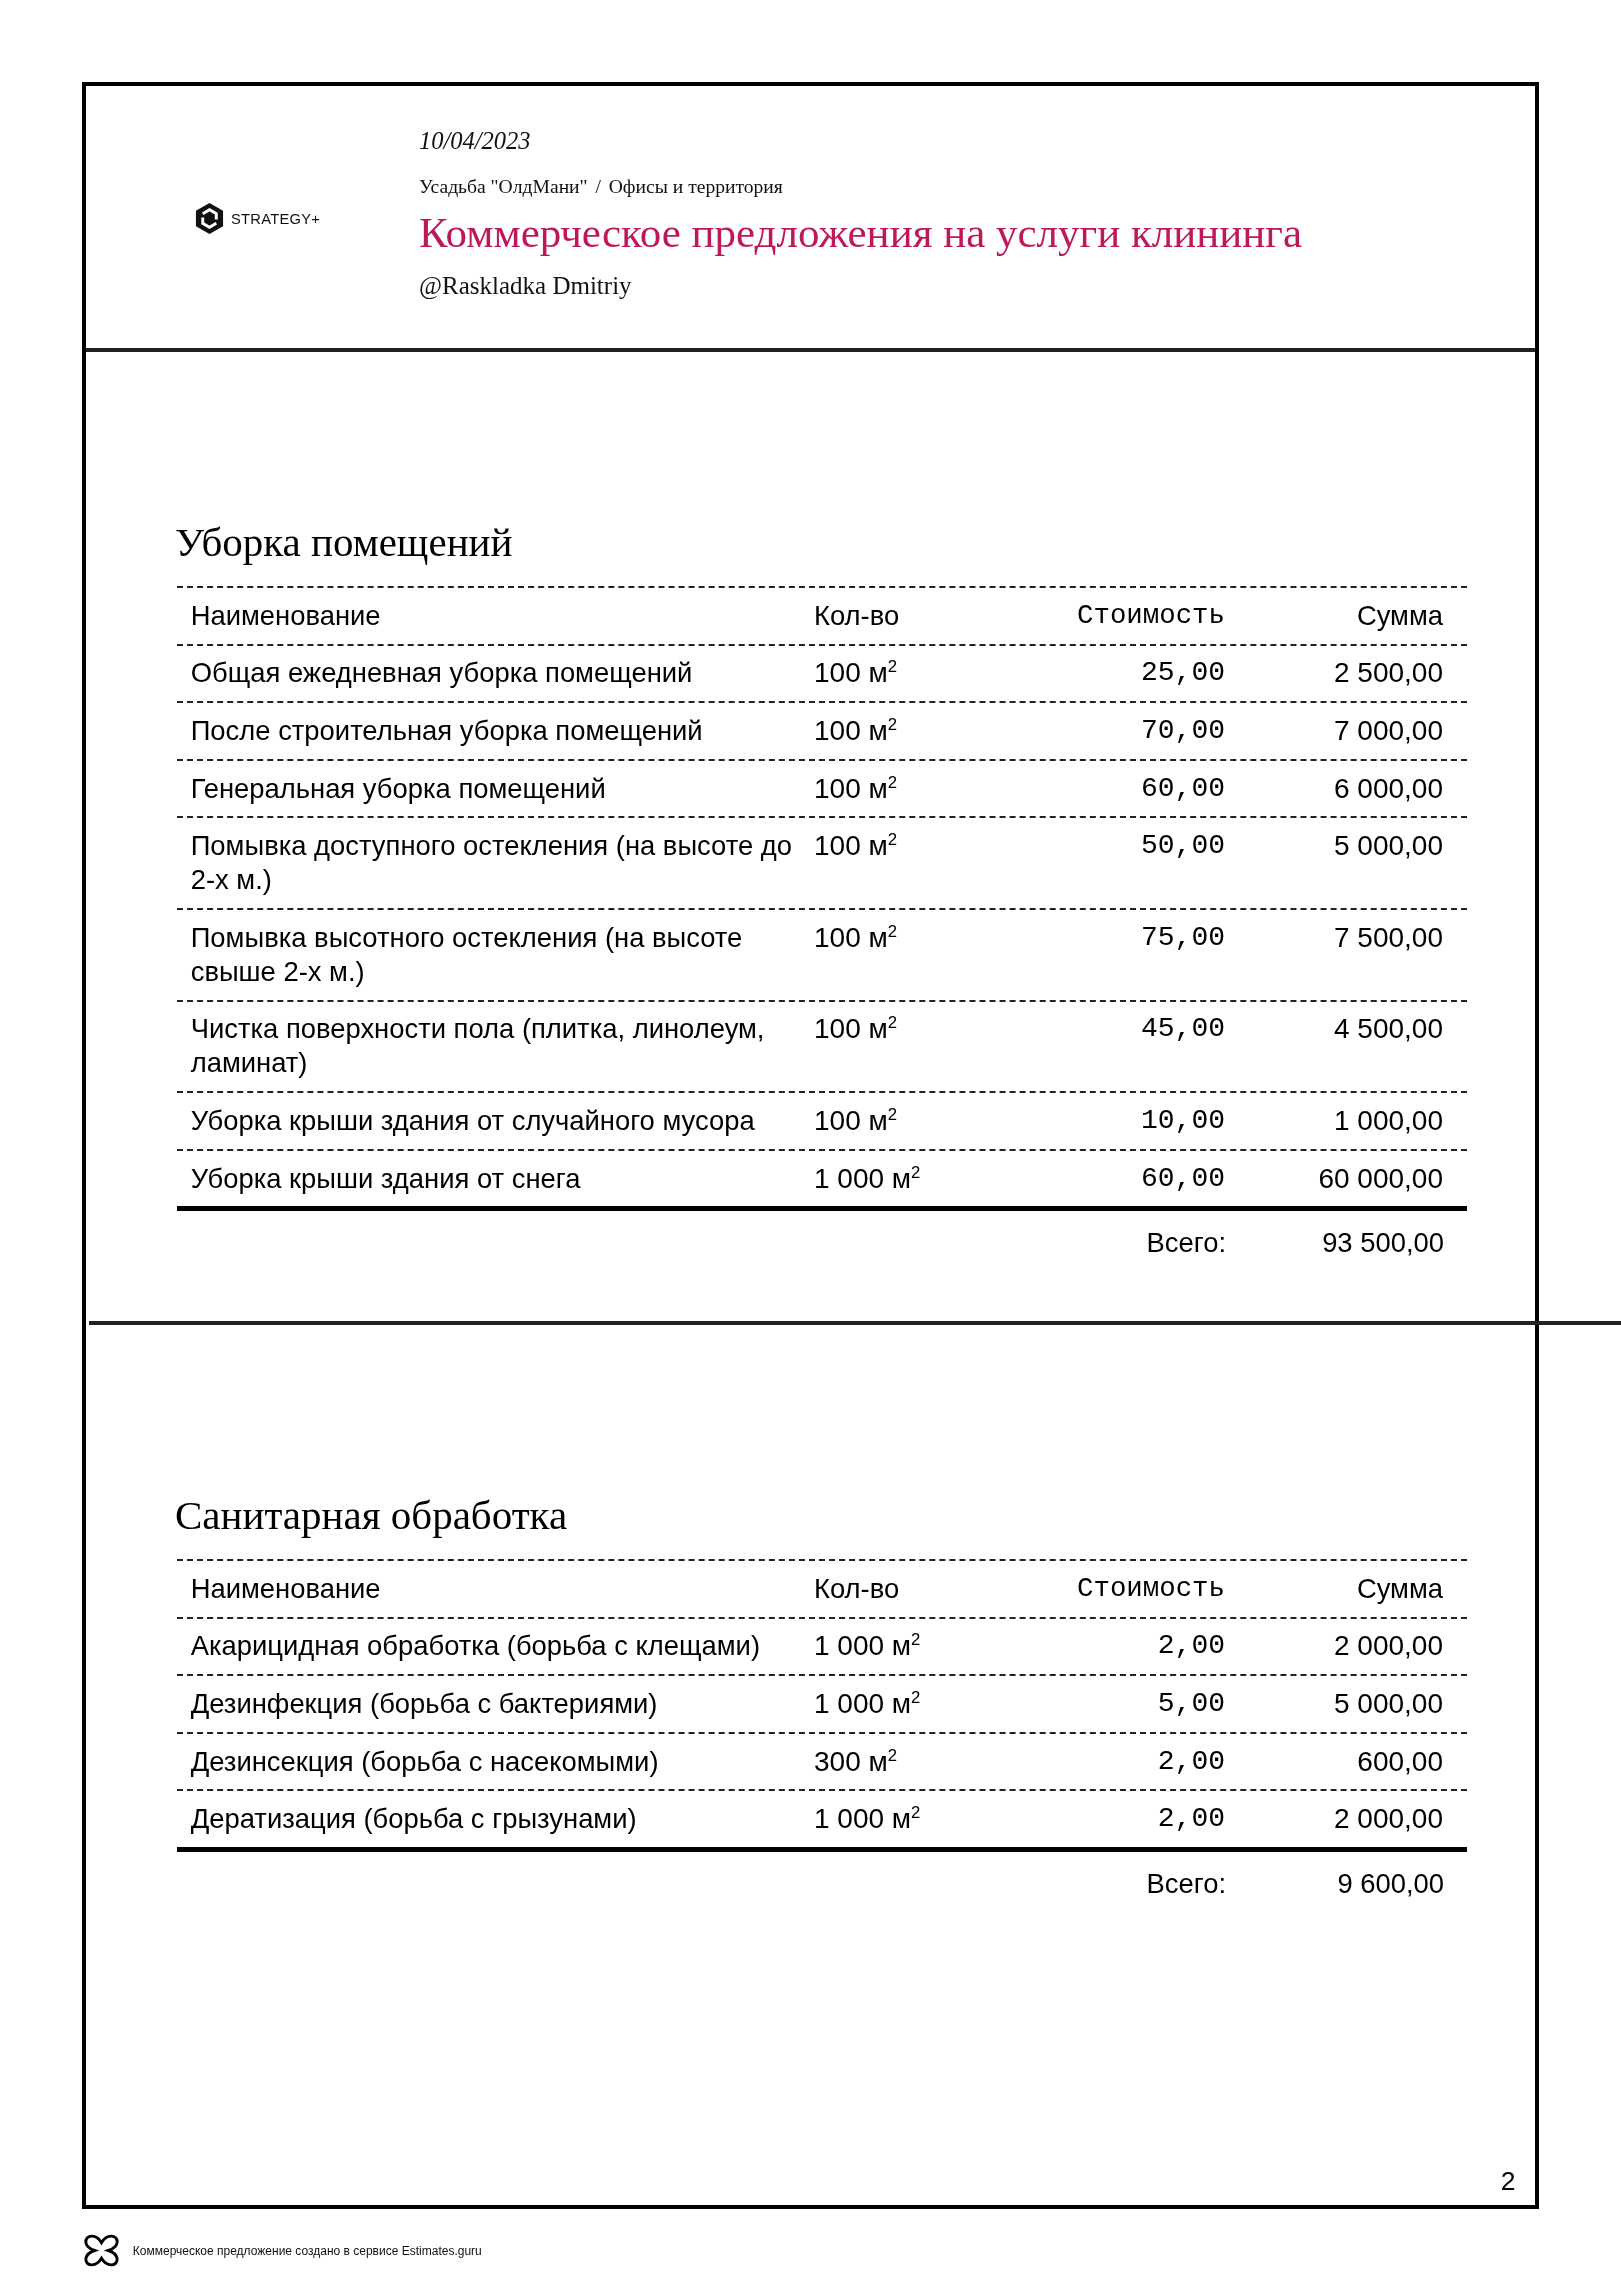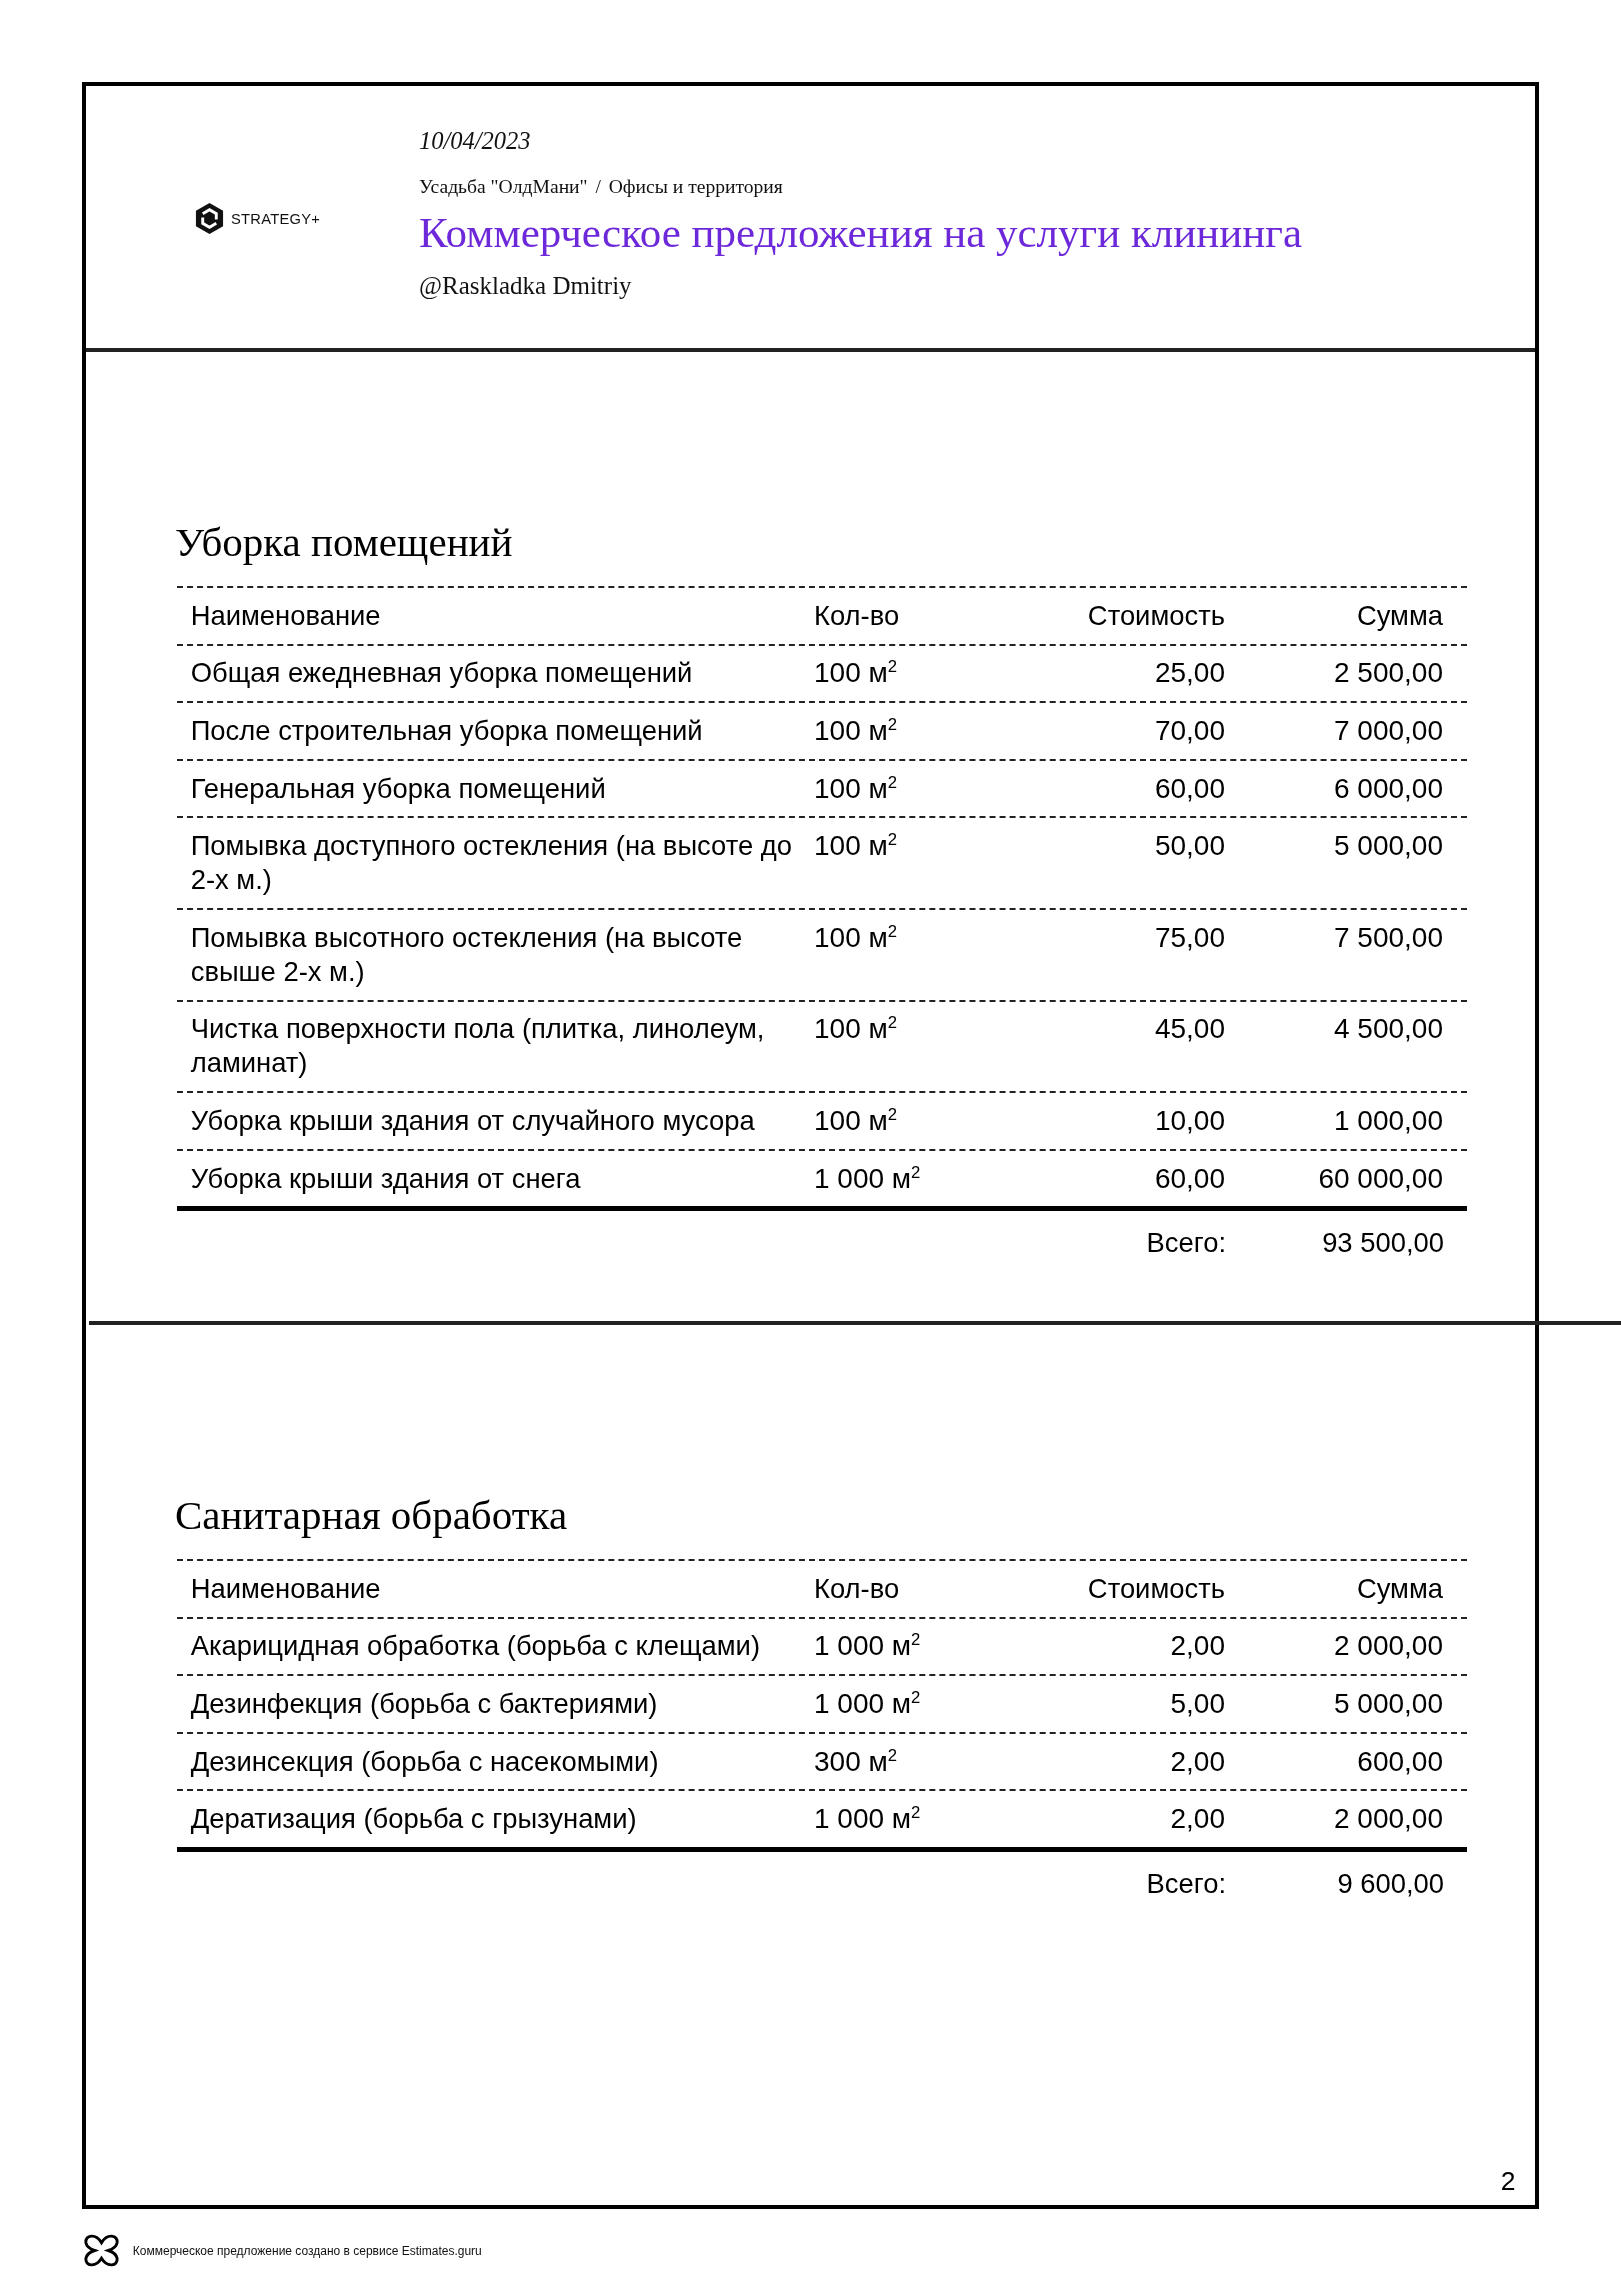--- a/index.html
+++ b/index.html
@@ -4,32 +4,32 @@
 <style>
   html, body { margin:0; padding:0; background:#ffffff; }
   body { width:1621px; height:2293px; position:relative; overflow:hidden; color:#000; font-family:"Liberation Sans", sans-serif; }
   .frame { position:absolute; left:82px; top:82px; width:1449px; height:2119px; border:4.9px solid #000; box-sizing:content-box; }
   .header { position:absolute; left:0; top:0; width:1449px; height:262px; border-bottom:4.9px solid #222; }
   .logo { position:absolute; left:108px; top:116px; display:flex; align-items:center; gap:5.9px; }
   .logo-text { font-family:"Liberation Sans", sans-serif; font-size:14.7px; letter-spacing:0.3px; color:#111; }
   .h-date { position:absolute; left:333px; top:41px; font-family:"Liberation Serif", serif; font-style:italic; font-size:24.5px; color:#111; }
   .h-crumb { position:absolute; left:333px; top:90px; font-family:"Liberation Serif", serif; font-size:19.6px; color:#111; }
   .h-crumb .sep { margin:0 7.8px; }
-  .h-title { position:absolute; left:333px; top:122px; font-family:"Liberation Serif", serif; font-size:43px; color:#6d28d9; white-space:nowrap; }
+  .h-title { position:absolute; left:333px; top:122px; font-family:"Liberation Serif", serif; font-size:43px; color:#be185d; white-space:nowrap; }
   .h-author { position:absolute; left:333px; top:186px; font-family:"Liberation Serif", serif; font-size:25px; color:#111; }
 
   .section { position:absolute; left:3px; width:1607px; }
   .section.s1 { top:267px; height:968px; border-bottom:4.9px solid #222; }
   .section.s2 { top:1240px; height:879px; }
   .sec-title { position:absolute; left:86px; font-family:"Liberation Serif", serif; font-size:41px; color:#000; white-space:nowrap; }
   .tbl { position:absolute; left:88px; width:1290px; }
   .row { display:flex; border-top:2.9px dashed #222; box-sizing:border-box; font-size:28px; line-height:34px; color:#000; font-family:"Liberation Sans", sans-serif; }
   .row .c-name { width:637px; padding:10.8px 0 10.8px 13.7px; box-sizing:border-box; font-size:27.4px; }
   .row .c-qty  { width:225px; padding:10.8px 0 10.8px 0; box-sizing:border-box; }
-  .row .c-price{ width:186px; padding:10.8px 0; text-align:right; box-sizing:border-box; }
+  .row .c-price{ width:186px; padding:10.8px 0; text-align:right; box-sizing:border-box;font-family:Liberation Mono, monospace; }
   .row .c-sum  { width:218px; padding:10.8px 0; text-align:right; box-sizing:border-box; }
   .row.head .c-name, .row.head .c-qty, .row.head .c-price, .row.head .c-sum { font-size:27.4px; }
   .row sup { font-size:16.7px; vertical-align:9.8px; line-height:0; }
   .tbl-end { border-top:5.9px solid #000; height:0; }
   .total { display:flex; font-weight:normal; font-size:27.4px; padding-top:15.7px; }
   .total .t-spacer { width:863px; }
   .total .t-label { width:186px; text-align:right; }
   .total .t-value { width:218px; text-align:right; }
 
   .page-num { position:absolute; right:19.6px; bottom:7.8px; font-size:26.5px; font-family:"Liberation Sans", sans-serif; }

